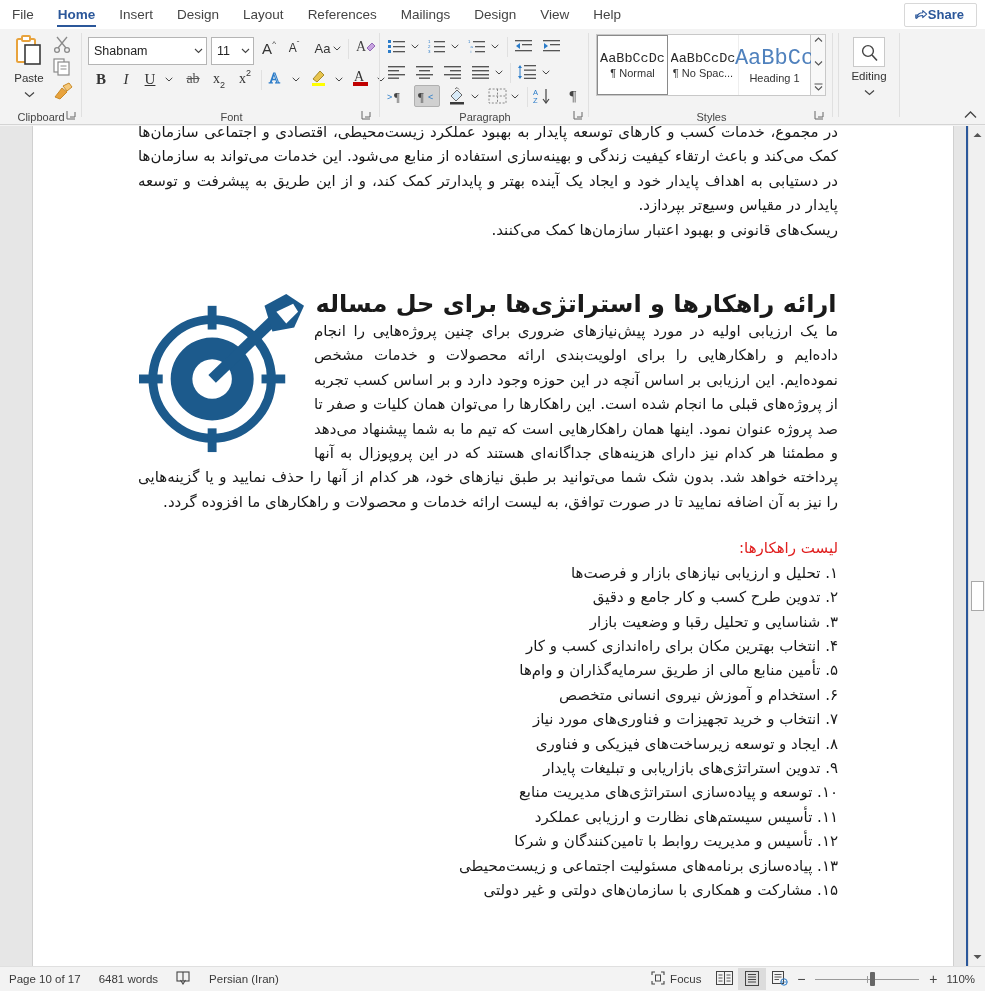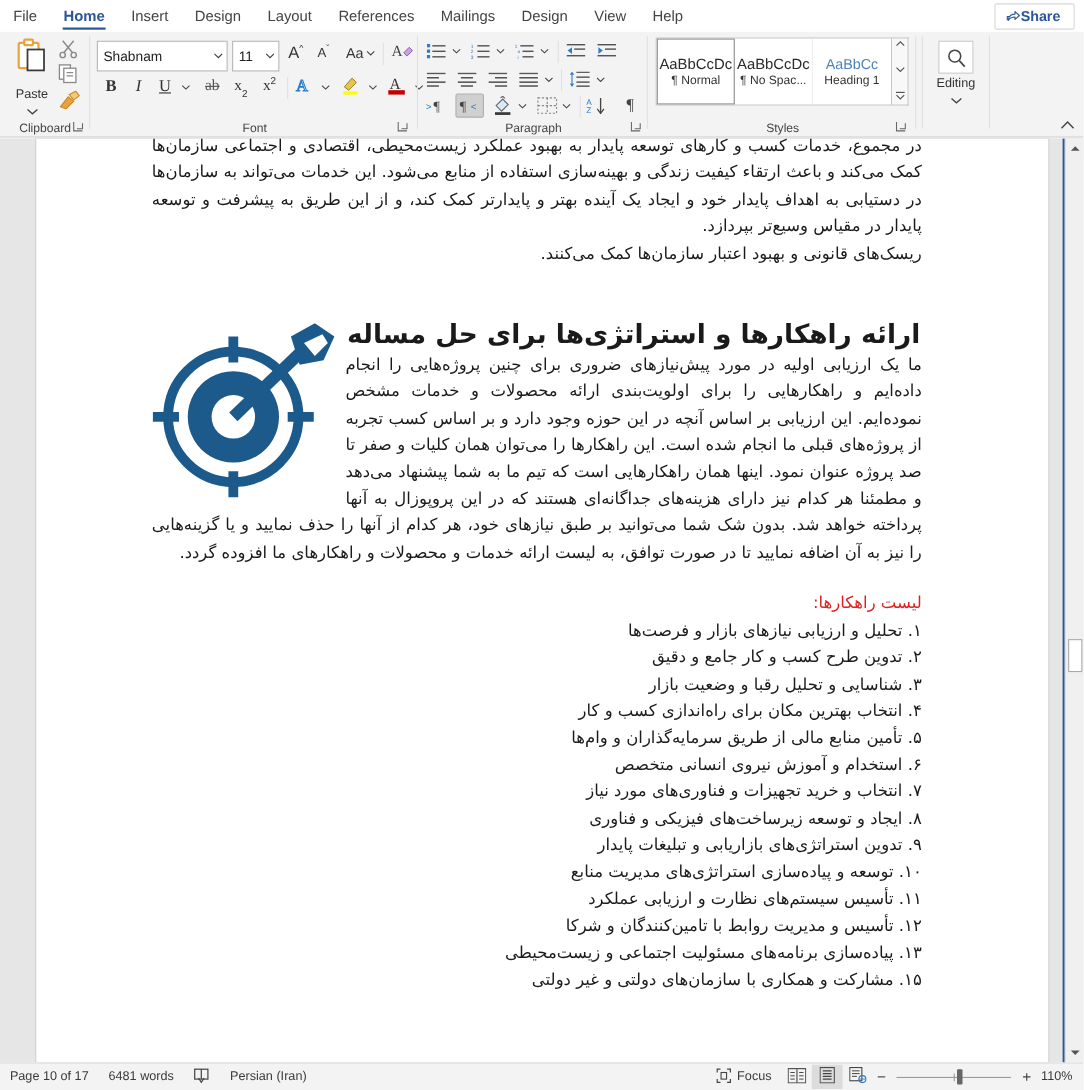--- a/index.html
+++ b/index.html
@@ -55,21 +55,21 @@
     width: 13px; height: 13px;
   }
   .dlauncher svg { display: block; }
 
   
   #g-clipboard { left: 0; width: 82px; }
   .paste-btn {
     position: absolute; left: 6px; top: 4px; width: 46px; height: 72px;
     display: flex; flex-direction: column; align-items: center;
   }
-  .paste-label { font-size: 11.5px; color: #333; margin-top: 8px; }
+  .paste-label { font-size: 11.5px; color: #333; margin-top: 1px; }
   .chev-dn { margin-top: 0px; }
   .mini-btn { position: absolute; width: 24px; height: 22px; }
 
   
   #g-font { left: 83px; width: 297px; }
   .combo {
     position: absolute; border: 1px solid #b5b5b5; background: #ffffff;
     height: 28px; display: flex; align-items: center;
     font-size: 12.5px; color: #222;
   }
@@ -89,22 +89,22 @@
   .styles-box {
     position: absolute; left: 6px; top: 5px; width: 215px; height: 62px;
     border: 1px solid #c8c8c8; background: #ffffff; display: flex;
   }
   .style-item {
     width: 71px; height: 100%; border-right: 1px solid #eeeeee;
     display: flex; flex-direction: column; align-items: center; justify-content: center;
     gap: 1px;
   }
   .style-item.sel { border: 1.5px solid #8a8a8a; background: #ffffff; }
-  .style-prev { font-size: 13.5px; color: #2a2a2a; font-family: Liberation Sans, sans-serif; white-space: nowrap; overflow: hidden; }
-  .style-prev.h1 { font-size: 13px; color: #4f81bd; }
+  .style-prev { font-size: 13.5px; color: #2a2a2a; font-family: Liberation Mono, monospace; white-space: nowrap; overflow: hidden; }
+  .style-prev.h1 { font-size: 22px; color: #4f81bd; }
   .style-name { font-size: 11px; color: #333; white-space: nowrap; overflow: hidden; max-width: 68px; }
   .styles-scroll {
     position: absolute; left: 221px; top: 5px; width: 15px; height: 62px;
     border: 1px solid #c8c8c8; border-left: none; background: #f8f8f8;
     display: flex; flex-direction: column; justify-content: space-between; align-items: center;
     padding: 2px 0;
   }
   .ssbtn { font-size: 8px; color: #555; line-height: 1; }
 
   

